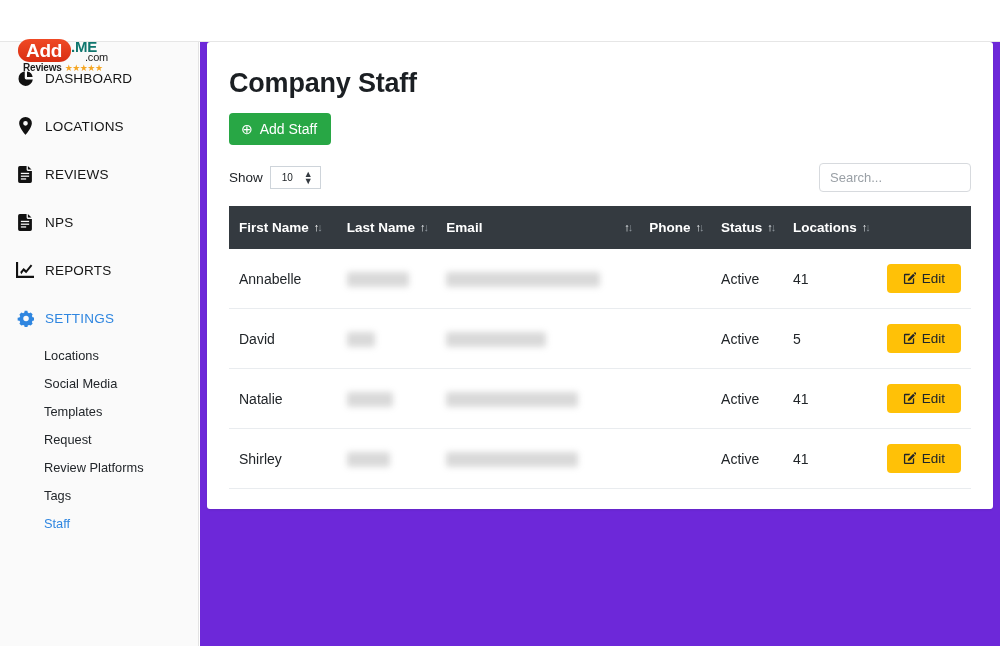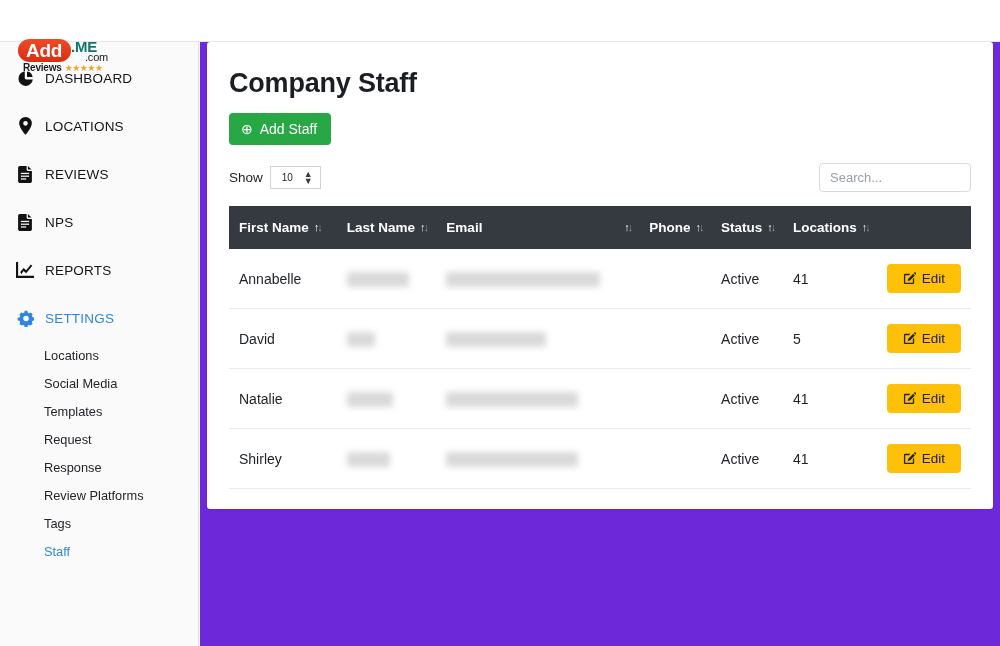--- a/index.html
+++ b/index.html
@@ -331,21 +331,20 @@
           <path d="M9.8.6l.3 1.7 1.2.7 1.6-.7 1.8 1.8-.7 1.6.7 1.2 1.7.3v2.6l-1.7.3-.7 1.2.7 1.6-1.8 1.8-1.6-.7-1.2.7-.3 1.7H7.2l-.3-1.7-1.2-.7-1.6.7L2.3 13l.7-1.6-.7-1.2-1.7-.3V7.3l1.7-.3.7-1.2L2.3 4.2l1.8-1.8 1.6.7 1.2-.7L7.2.6h2.6zM8.5 10.6a2.6 2.6 0 1 0 0-5.2 2.6 2.6 0 0 0 0 5.2z" fill="#2f86e0"></path>
         </svg>
     </span>
     <span>SETTINGS</span>
   </div>
 
   <div class="nav-sub"><span>Locations</span></div>
   <div class="nav-sub"><span>Social Media</span></div>
   <div class="nav-sub"><span>Templates</span></div>
   <div class="nav-sub indent"><span>Request</span></div>
-  <div class="nav-sub indent"><span>Response</span></div>
   <div class="nav-sub"><span>Review Platforms</span></div>
   <div class="nav-sub"><span>Tags</span></div>
   <div class="nav-sub active"><span>Staff</span></div>
 </nav>
 
 <main class="main">
   <section class="card">
 
     <h1 class="page-title">Company Staff</h1>
 

